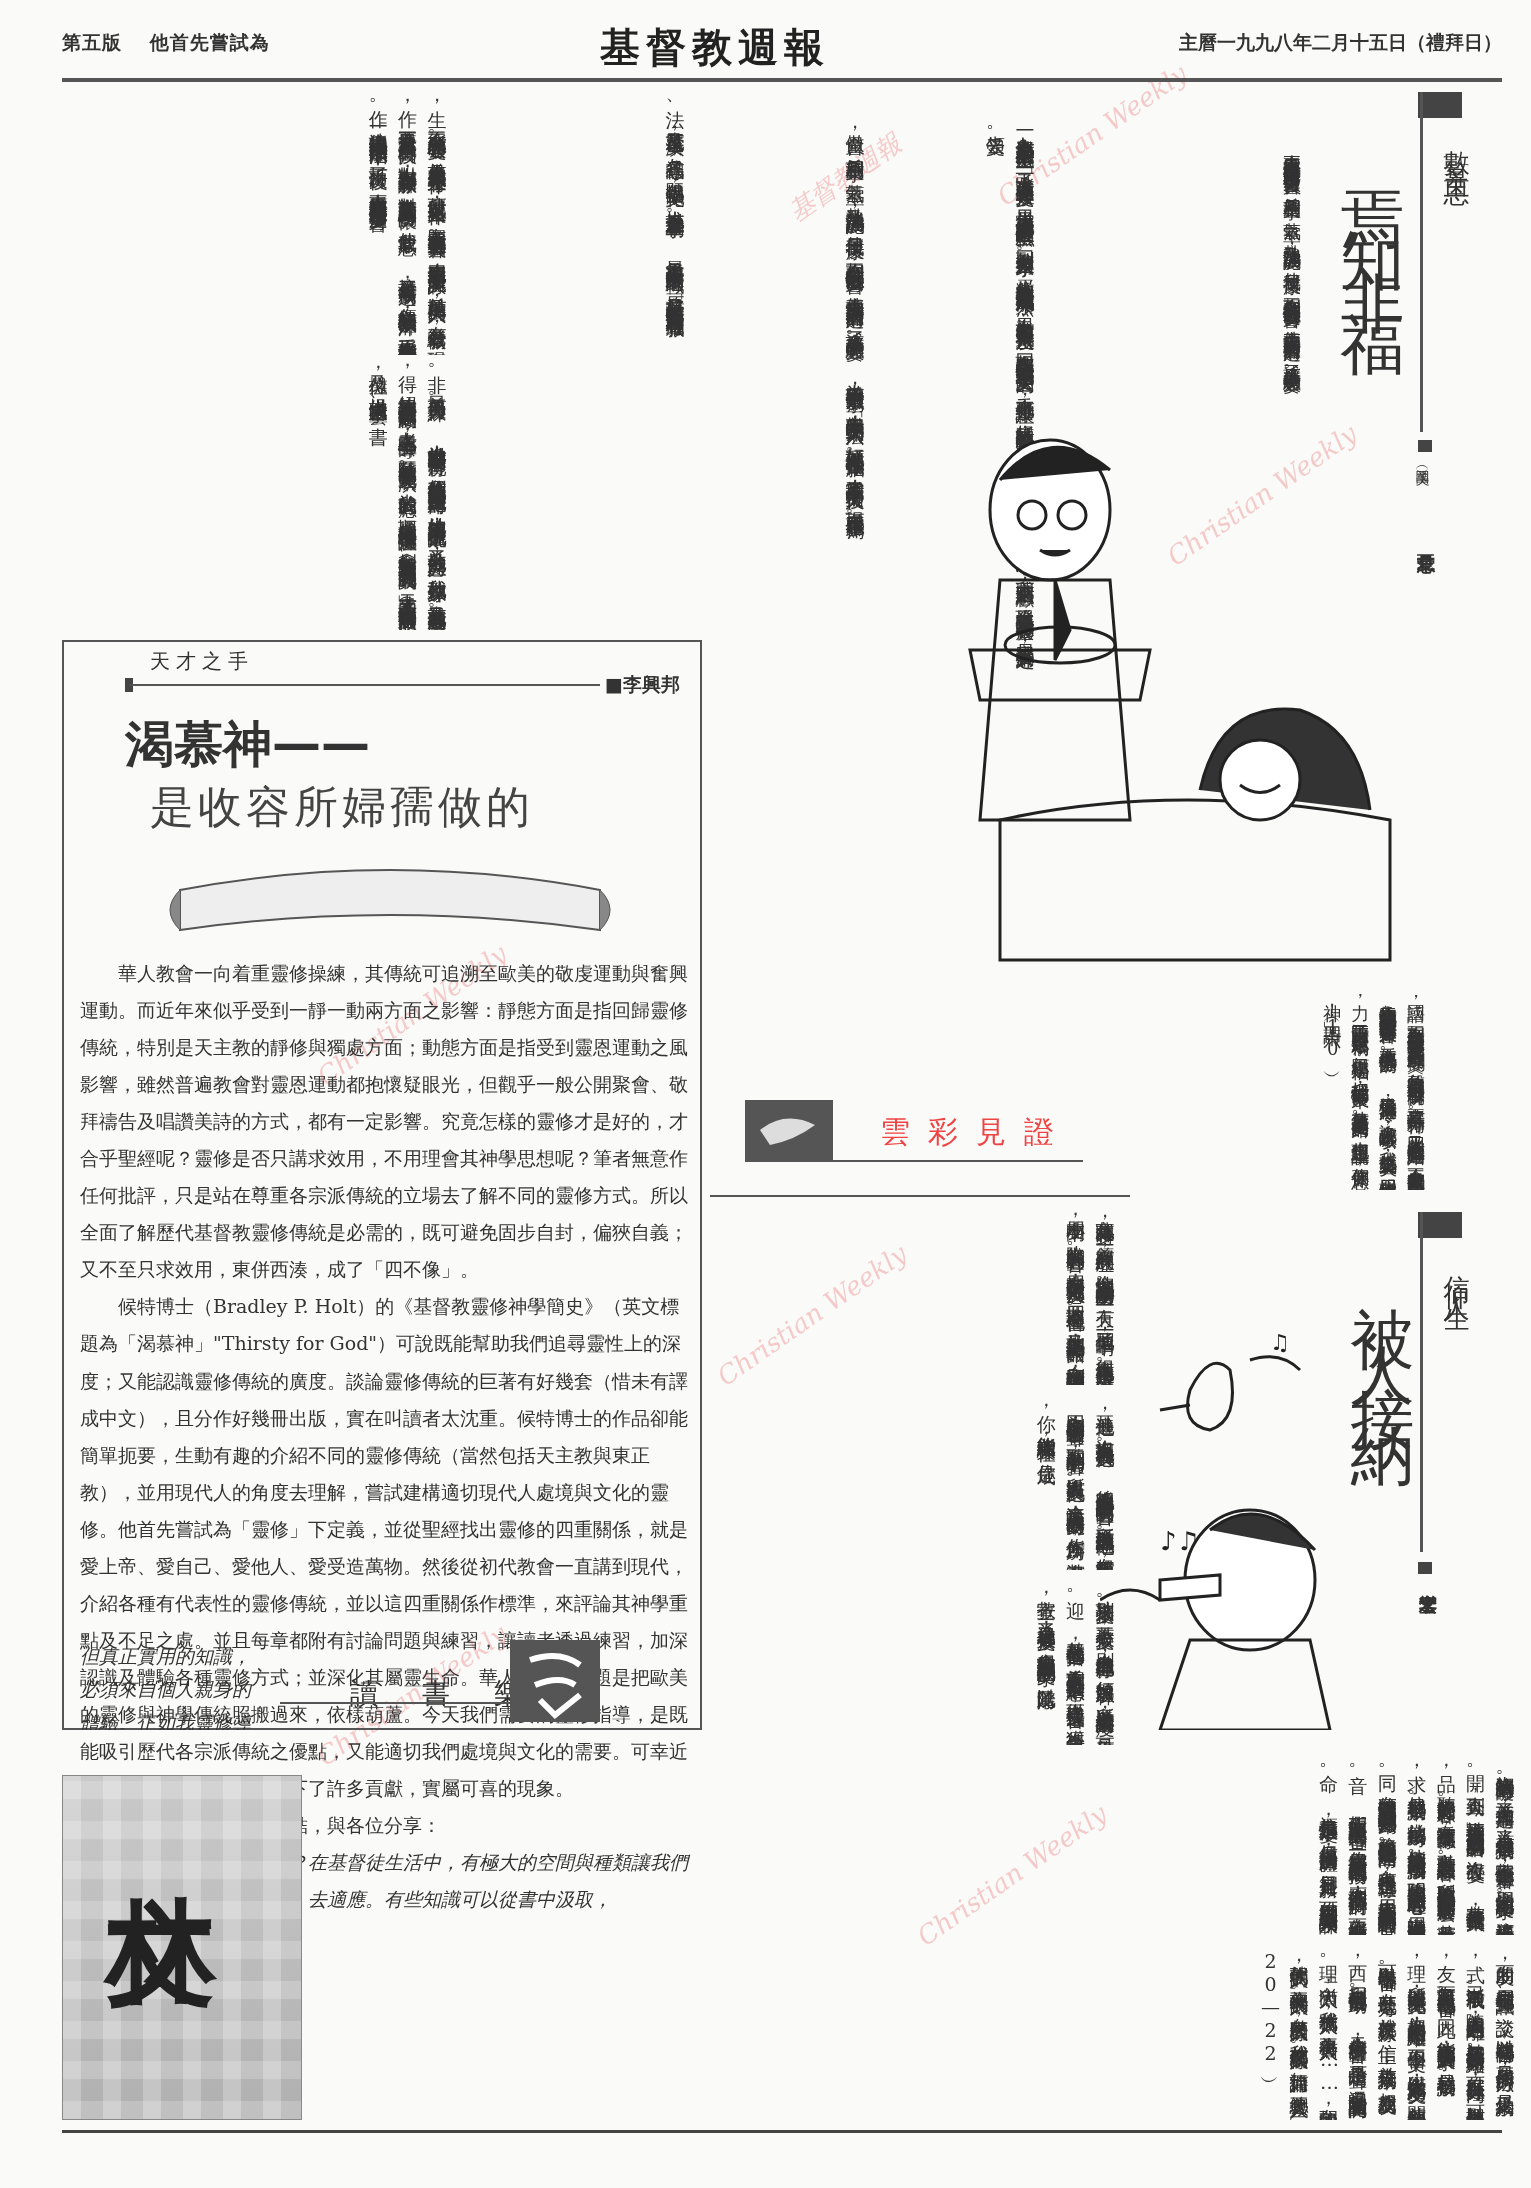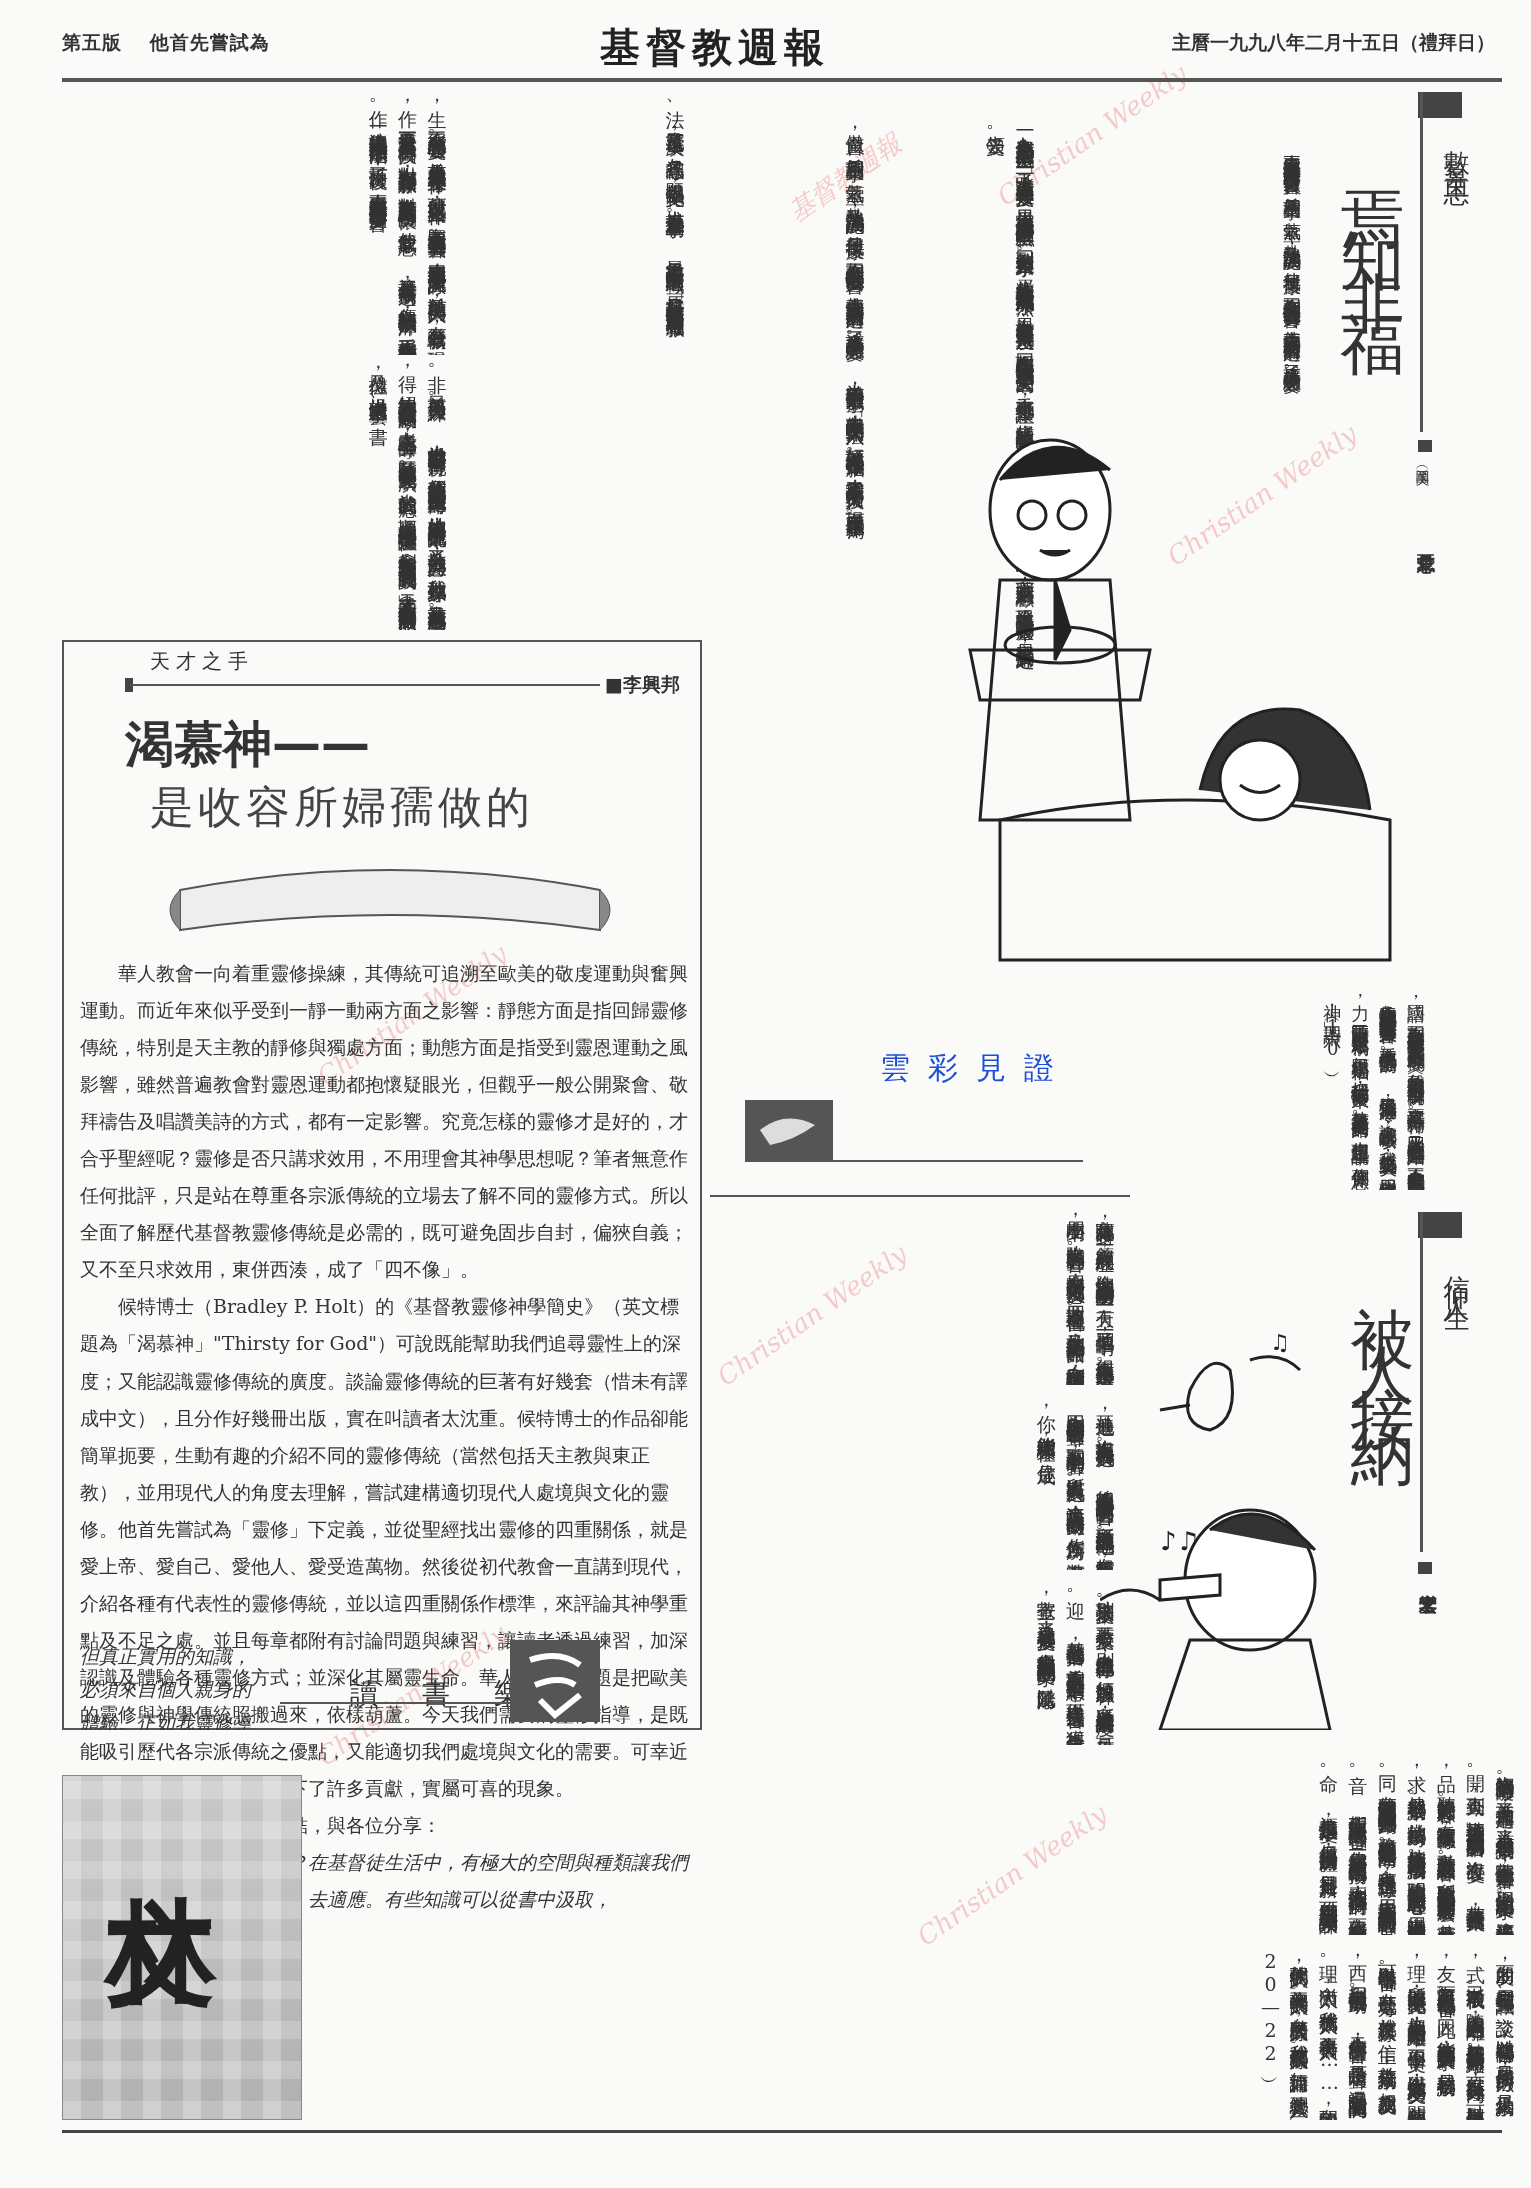--- a/index.html
+++ b/index.html
@@ -3,21 +3,21 @@
 <meta charset="utf-8">
 <style>
 *{box-sizing:border-box;margin:0;padding:0}
 html,body{width:1531px;height:2188px;background:#fafaf8;overflow:hidden}
 body{position:relative;font-family:"DejaVu Serif","Liberation Serif",serif;color:#2a2a2a}
 .abs{position:absolute}
 .vt{writing-mode:vertical-rl;text-orientation:upright;line-height:1.55;letter-spacing:1px;overflow:hidden}
 .hdr-left{left:62px;top:30px;font-family:"DejaVu Sans",sans-serif;font-weight:bold;font-size:19px;letter-spacing:1px;color:#333}
 .hdr-left span{margin-right:20px}
 .hdr-title{left:600px;top:20px;font-size:40px;font-weight:bold;letter-spacing:6px;color:#222}
-.hdr-right{right:36px;top:30px;font-family:"DejaVu Sans",sans-serif;font-weight:bold;font-size:19px;color:#333}
+.hdr-right{right:29px;top:30px;font-family:"DejaVu Sans",sans-serif;font-weight:bold;font-size:19px;color:#333}
 .rule-top{left:62px;top:78px;width:1440px;height:4px;background:#555}
 .rule-bottom{left:62px;top:2130px;width:1440px;height:3px;background:#444}
 .col-text{font-size:19px;color:#333}
 .section-tag{background:#444;width:44px;height:26px}
 .section-line{width:3px;background:#555}
 .section-title{font-family:"DejaVu Sans",sans-serif;font-size:26px;writing-mode:vertical-rl;text-orientation:upright;letter-spacing:10px;color:#333}
 .big-title{font-family:"DejaVu Sans",sans-serif;font-size:64px;writing-mode:vertical-rl;text-orientation:upright;letter-spacing:40px;color:#333}
 .byline{font-size:18px;writing-mode:vertical-rl;text-orientation:upright;font-weight:bold;color:#333}
 .box{border:2px solid #555}
 .hz-para{font-size:19px;line-height:1.95;text-indent:2em;color:#333}
@@ -107,21 +107,21 @@
   <svg width="90" height="82" viewBox="0 0 90 82">
       <path d="M20 20 Q50 10 70 25 M25 45 Q50 35 65 45 M30 60 L45 75 L70 55" stroke="#fff" stroke-width="6" fill="none"></path>
     </svg>
 </div>
 
 <div class="abs" style="left:745px;top:1100px;width:88px;height:62px;background:#555">
   <svg width="88" height="62" viewBox="0 0 88 62">
       <path d="M15 30 Q40 10 70 25 Q50 40 25 45 Z" fill="#ddd"></path>
     </svg>
 </div>
-<div class="abs" style="left:880px;top:1048px;font-family:Liberation Serif, serif;font-size:30px;letter-spacing:18px;color:#1d4ed8">雲彩見證</div>
+<div class="abs" style="left:880px;top:1112px;font-family:Liberation Serif, serif;font-size:30px;letter-spacing:18px;color:#ef4444">雲彩見證</div>
 <div class="abs" style="left:833px;top:1160px;width:250px;height:2px;background:#555"></div>
 
 <div class="abs section-tag" style="left:1418px;top:1212px"></div>
 <div class="abs section-line" style="left:1420px;top:1212px;height:340px"></div>
 <div class="abs section-title" style="left:1440px;top:1255px">信仰人生</div>
 <div class="abs" style="left:1418px;top:1562px;width:14px;height:12px;background:#444"></div>
 <div class="abs byline" style="left:1416px;top:1580px">李宏鑾</div>
 <div class="abs big-title" style="left:1340px;top:1255px">被人接納</div>
 
 <div class="abs" style="left:1100px;top:1310px;width:240px;height:420px">

